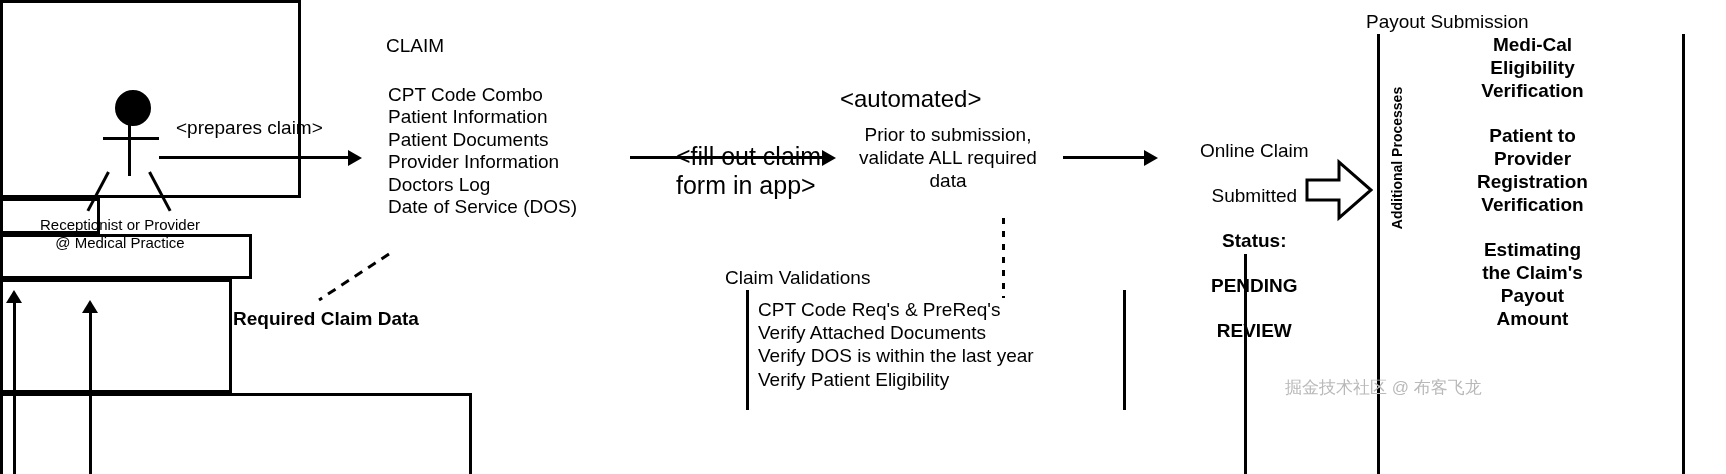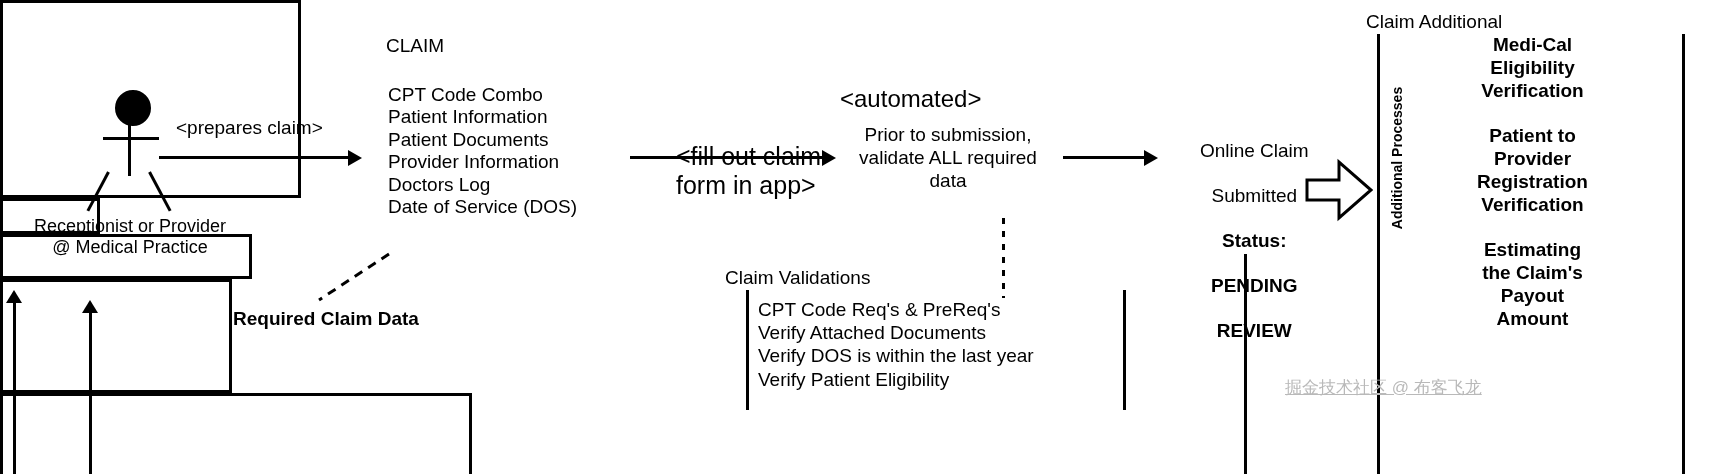--- a/index.html
+++ b/index.html
@@ -14,21 +14,21 @@
   .txt{position:absolute;white-space:pre;line-height:1.18;}
   .c{text-align:center;}
   .b{font-weight:bold;}
 
   
   #actor-head{left:115px;top:90px;width:30px;height:30px;border:3px solid #000;border-radius:50%;}
   #actor-body{left:128px;top:120px;width:3px;height:56px;}
   #actor-arms{left:103px;top:137px;width:56px;height:3px;}
   #actor-leg-l{left:107px;top:172px;width:3px;height:44px;transform-origin:top center;transform:rotate(28deg);}
   #actor-leg-r{left:148px;top:172px;width:3px;height:44px;transform-origin:top center;transform:rotate(-28deg);}
-  #actor-label{left:10px;top:216px;width:240px;font-size:18px;}
+  #actor-label{left:0;top:216px;width:240px;font-size:15px;}
 
   
   .up-arrow-shaft{width:3px;background:#000;position:absolute;}
   .up-arrow-head{position:absolute;width:0;height:0;border-left:8px solid transparent;border-right:8px solid transparent;border-bottom:13px solid #000;}
 
   
   #prep-shaft{left:159px;top:156px;width:193px;height:3px;}
   #prep-head{position:absolute;left:348px;top:150px;width:0;height:0;border-top:8px solid transparent;border-bottom:8px solid transparent;border-left:14px solid #000;}
   #prep-label{left:176px;top:117px;font-size:19px;}
 
@@ -69,21 +69,21 @@
 
   
   #block-arrow{position:absolute;left:1305px;top:158px;width:68px;height:64px;}
   #cs-tab-label{left:1366px;top:11px;font-size:19px;}
   #cs-inner{left:1377px;top:34px;width:308px;height:440px;border-left:3px solid #000;border-right:3px solid #000;box-sizing:border-box;}
   #cs-items{left:1390px;top:34px;width:285px;font-size:19px;line-height:1.2;}
   #cs-vert-label{position:absolute;left:1307px;top:150px;width:180px;font-size:14px;font-weight:bold;
      transform:rotate(-90deg);transform-origin:center center;text-align:center;}
 
   
-  #watermark{left:1285px;top:378px;font-size:17px;color:#b9b9b9;text-decoration:underline;}
+  #watermark{left:1285px;top:378px;font-size:17px;color:#b9b9b9;}
 </style>
 </head>
 <body>
 
 <div class="ln" id="actor-head"></div>
 <div class="ln" id="actor-body"></div>
 <div class="ln" id="actor-arms"></div>
 <div class="ln" id="actor-leg-l"></div>
 <div class="ln" id="actor-leg-r"></div>
 <div class="txt c" id="actor-label">Receptionist or Provider
@@ -146,21 +146,21 @@
   <span class="b">REVIEW</span>
 </div>
 <div class="ln" id="circle-tail"></div>
 
 <svg id="block-arrow" viewBox="0 0 68 64">
   <path d="M2,22 L34,22 L34,4 L66,32 L34,60 L34,42 L2,42 Z" fill="#ffffff" stroke="#000000" stroke-width="3" stroke-linejoin="miter"></path>
 </svg>
 
 <div id="cs-inner" class="abs"></div>
 
-<div class="txt" id="cs-tab-label" style="z-index:4;">Claim Additional</div>
+<div class="txt" id="cs-tab-label" style="z-index:4;">Payout Submission</div>
 <div class="txt c b" id="cs-items" style="z-index:4;">Medi-Cal
 Eligibility
 Verification
 
 Patient to
 Provider
 Registration
 Verification
 
 Estimating

